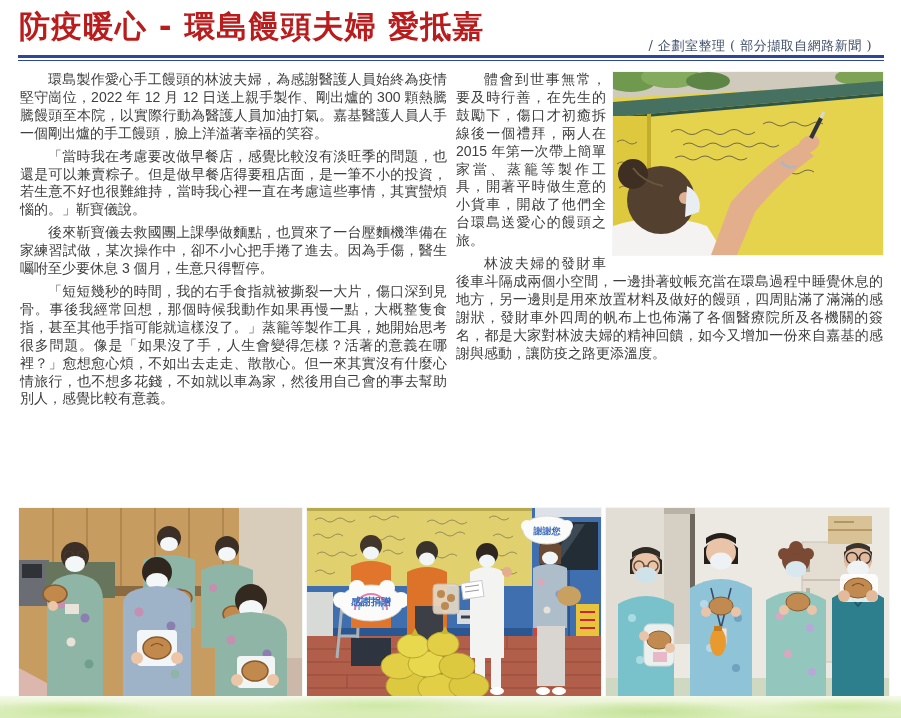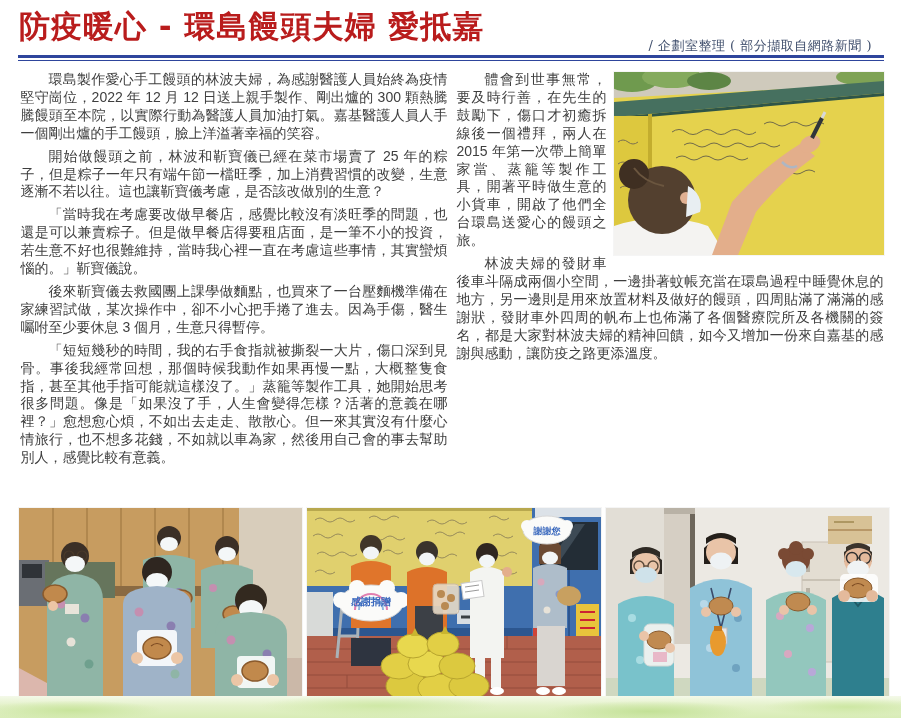--- a/index.html
+++ b/index.html
@@ -16,21 +16,21 @@
   .byline{
     position:absolute;right:29px;top:37px;
     font-size:13px;color:#3e4d6b;letter-spacing:.5px;
     font-family:"DejaVu Serif","Liberation Serif",serif;
   }
   .title-rule{
     position:absolute;left:18px;right:17px;top:55px;height:2px;
     border-top:3px solid #2e459c;border-bottom:1.5px solid #2e459c;background:#fff;
   }
   .columns{
-    position:absolute;left:20px;top:71px;width:864px;display:flex;gap:9px;justify-content:center;
+    position:absolute;left:20px;top:71px;width:864px;display:flex;gap:9px;
   }
   .col{
     width:427px;font-size:14px;line-height:17.9px;color:#3e3e3e;
     text-align:justify;
   }
   .col p{margin:0 0 5px 0;text-indent:2em;}
   figure{margin:0;}
   .float-photo{
     float:right;width:270px;height:183px;margin:1px 0 5px 7px;
   }
@@ -57,21 +57,20 @@
 </head>
 <body>
 
 <h1 class="page-title">防疫暖心 - 環島饅頭夫婦 愛抵嘉</h1>
 <div class="byline">/ 企劃室整理 ( 部分擷取自網路新聞 )</div>
 <div class="title-rule"></div>
 
 <div class="columns">
   <div class="col">
     <p>環島製作愛心手工饅頭的林波夫婦，為感謝醫護人員始終為疫情堅守崗位，2022 年 12 月 12 日送上親手製作、剛出爐的 300 顆熱騰騰饅頭至本院，以實際行動為醫護人員加油打氣。嘉基醫護人員人手一個剛出爐的手工饅頭，臉上洋溢著幸福的笑容。</p>
-    <p>開始做饅頭之前，林波和靳寶儀已經在菜市場賣了 25 年的粽子，但是粽子一年只有端午節一檔旺季，加上消費習慣的改變，生意逐漸不若以往。這也讓靳寶儀考慮，是否該改做別的生意？</p>
     <p>「當時我在考慮要改做早餐店，感覺比較沒有淡旺季的問題，也還是可以兼賣粽子。但是做早餐店得要租店面，是一筆不小的投資，若生意不好也很難維持，當時我心裡一直在考慮這些事情，其實蠻煩惱的。」靳寶儀說。</p>
     <p>後來靳寶儀去救國團上課學做麵點，也買來了一台壓麵機準備在家練習試做，某次操作中，卻不小心把手捲了進去。因為手傷，醫生囑咐至少要休息 3 個月，生意只得暫停。</p>
     <p>「短短幾秒的時間，我的右手食指就被撕裂一大片，傷口深到見骨。事後我經常回想，那個時候我動作如果再慢一點，大概整隻食指，甚至其他手指可能就這樣沒了。」蒸籠等製作工具，她開始思考很多問題。像是「如果沒了手，人生會變得怎樣？活著的意義在哪裡？」愈想愈心煩，不如出去走走、散散心。但一來其實沒有什麼心情旅行，也不想多花錢，不如就以車為家，然後用自己會的事去幫助別人，感覺比較有意義。</p>
   </div>
   <div class="col">
 
     <figure class="photo float-photo">
       <svg viewBox="0 0 270 183" preserveAspectRatio="none">
         <rect x="0" y="0" width="270" height="183" fill="#e5d24d"></rect>
         <path d="M0,0 H270 V12 L0,26 Z" fill="#cfcabc"></path>

